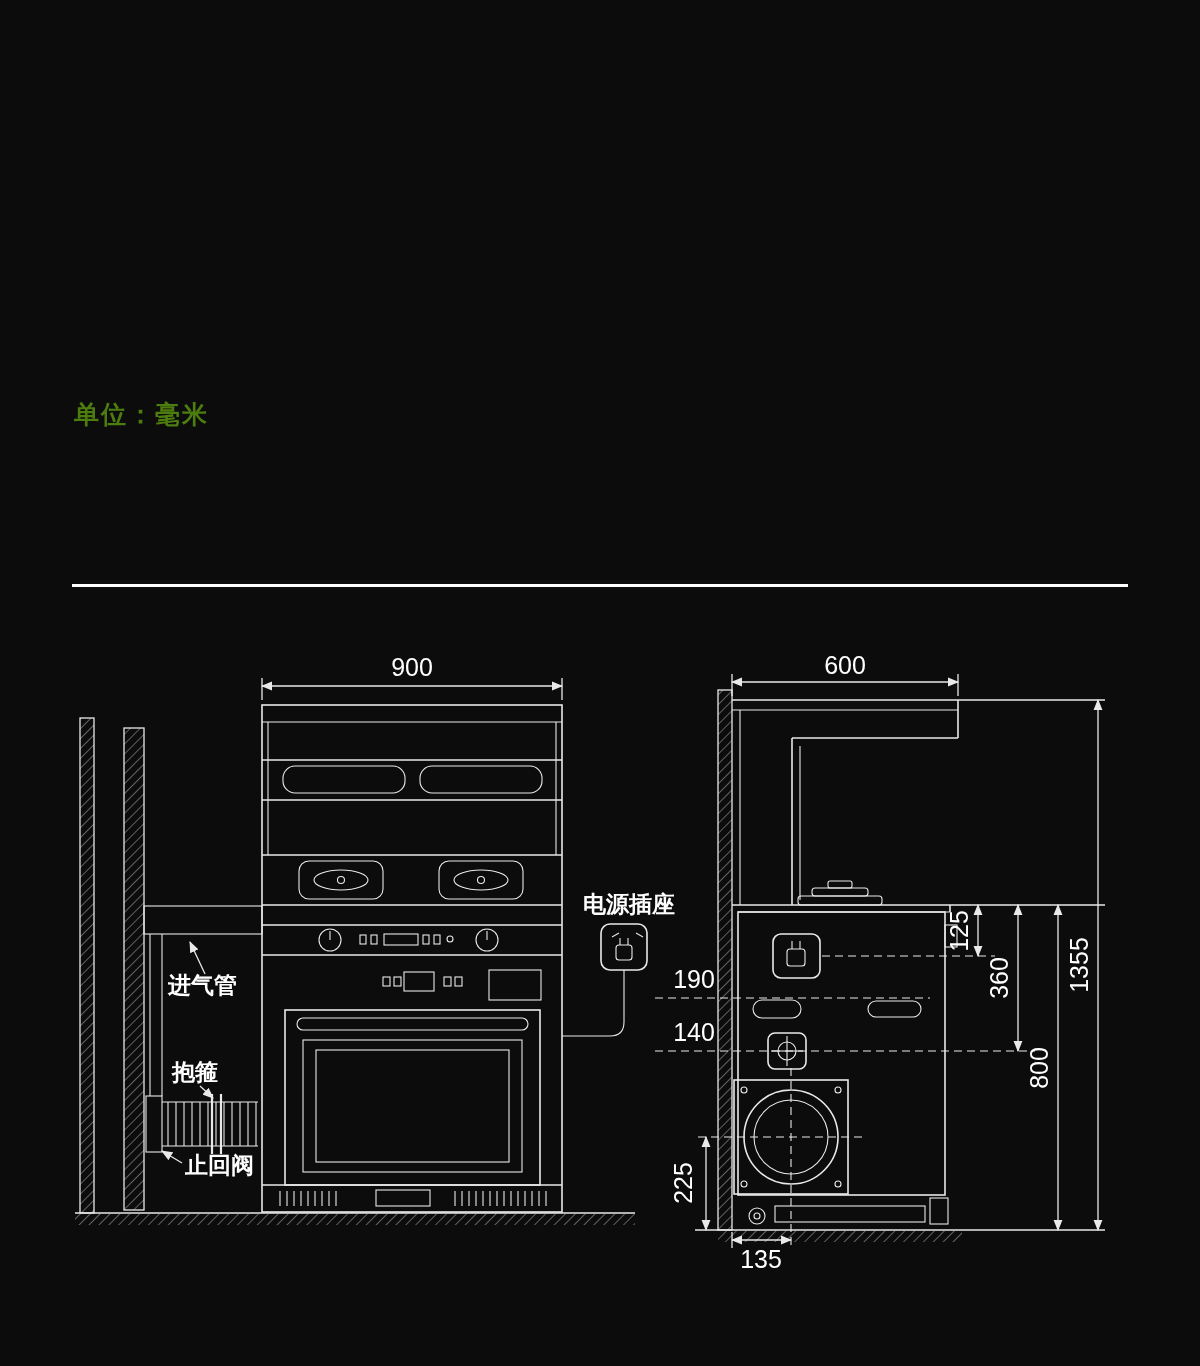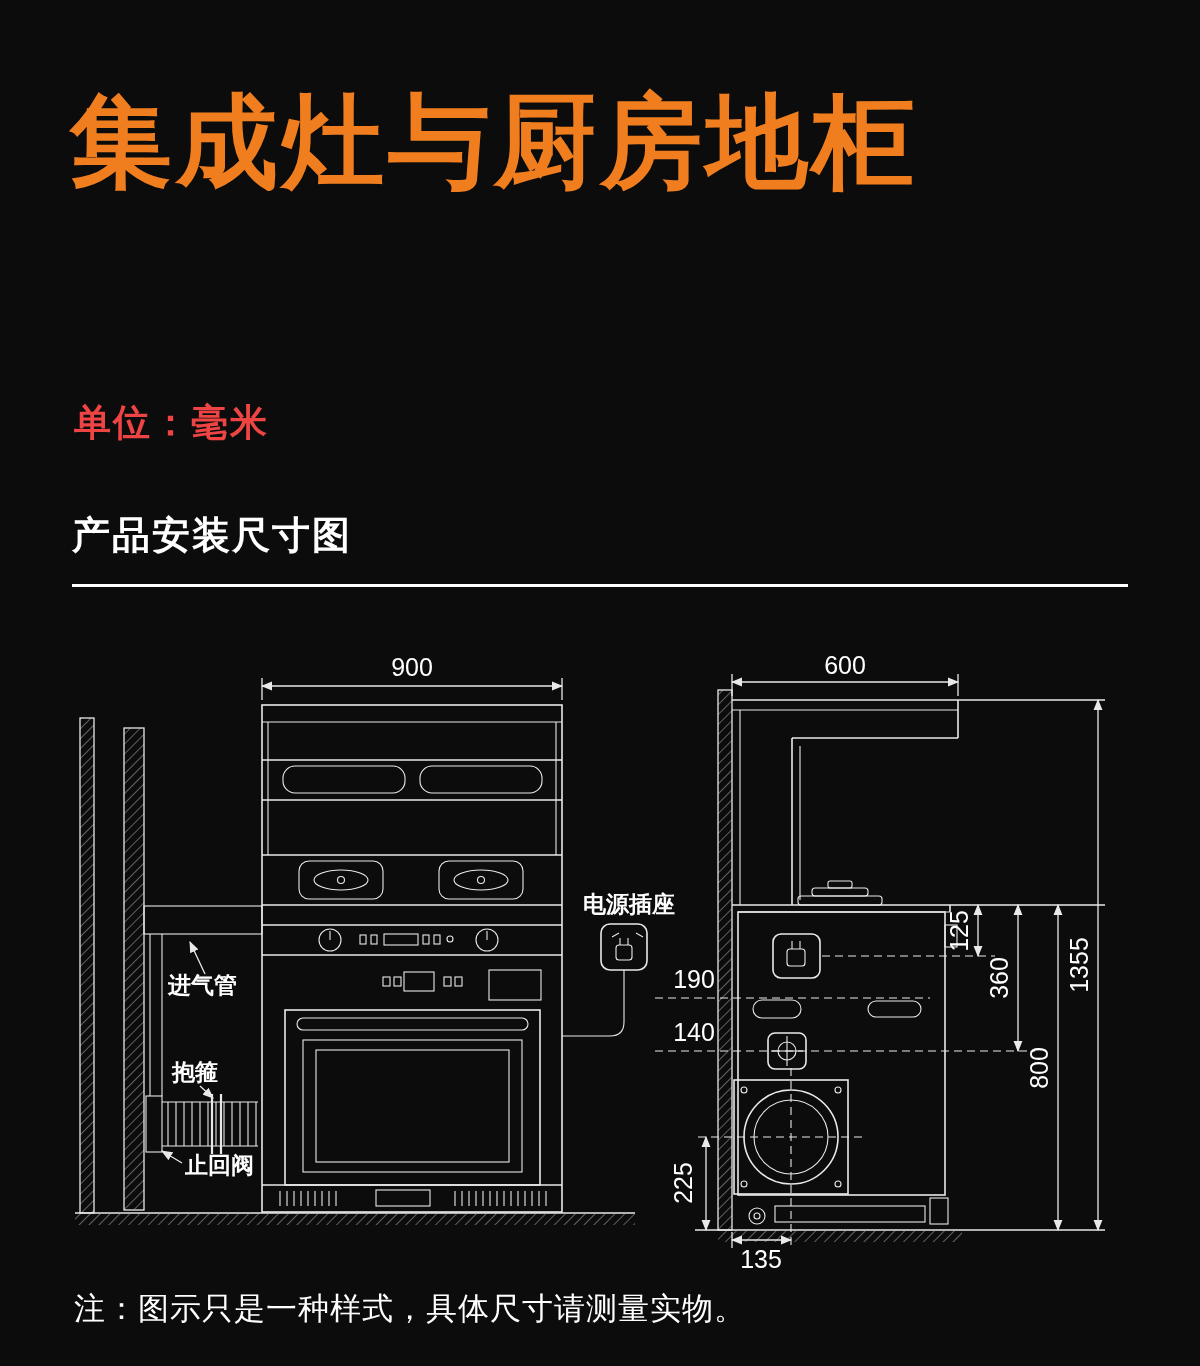--- a/index.html
+++ b/index.html
@@ -1,43 +1,41 @@
 <!DOCTYPE html>
 <html><head>
 <meta charset="utf-8">
 <style>
   html,body{margin:0;padding:0;background:#0c0c0c;}
   body{width:1200px;height:1366px;font-family:"Liberation Sans","DejaVu Sans",sans-serif;}
   .page{position:relative;width:1200px;height:1366px;background:#0c0c0c;overflow:hidden;}
   .title{position:absolute;left:70px;top:72px;color:#f07e1f;font-size:102px;font-weight:900;line-height:1.38;letter-spacing:4px;}
-  .unit{position:absolute;left:74px;top:398px;color:#ef4444;font-size:37px;font-weight:700;letter-spacing:2px;}
+  .unit{position:absolute;left:74px;top:398px;color:#4d7c0f;font-size:25px;font-weight:700;letter-spacing:2px;}
   .section{position:absolute;left:72px;top:510px;color:#ffffff;font-size:38px;font-weight:700;letter-spacing:2px;}
   .rule{position:absolute;left:72px;top:584px;width:1056px;height:0;border-top:3px solid #ffffff;}
   .note{position:absolute;left:74px;top:1288px;color:#ffffff;font-size:31px;letter-spacing:1px;}
   svg.drawing{position:absolute;left:0;top:650px;}
   .ln{fill:none;stroke:#e9e9e9;stroke-width:1.6;}
   .tn{stroke-width:1.1;}
   .dsh{stroke-dasharray:8 5;stroke-width:1.1;}
   .dimln{fill:none;stroke:#e9e9e9;stroke-width:1.3;}
   .dimtxt{fill:#ffffff;font-family:"Liberation Sans","DejaVu Sans",sans-serif;font-size:25px;}
   .lbl{fill:#ffffff;font-family:"Liberation Sans","DejaVu Sans",sans-serif;font-size:23px;font-weight:bold;}
   .wallfill{fill:url(#hatch);stroke:#e9e9e9;stroke-width:1.3;}
   .gndfill{fill:url(#hatch);stroke:none;}
 </style>
 </head>
 <body>
 
 <div class="page">
 
   <div class="title">
-    <div>集成灶与厨房地柜</div>
   </div>
 
   <div class="unit">单位：毫米</div>
-  <div class="section">产品安装尺寸图</div>
   <div class="rule"></div>
 
   <svg class="drawing" width="1200" height="630" viewBox="0 0 1200 630">
     <defs>
       <marker id="arr" viewBox="0 0 10 8" markerWidth="9" markerHeight="7" refX="9" refY="4" orient="auto-start-reverse">
         <path d="M0 0L10 4L0 8Z" fill="#e9e9e9"></path>
       </marker>
       <pattern id="hatch" width="7" height="7" patternUnits="userSpaceOnUse" patternTransform="rotate(45)">
         <line x1="0" y1="0" x2="0" y2="7" stroke="#8f8f8f" stroke-width="1.3"></line>
       </pattern>
@@ -263,14 +261,13 @@
       </g>
 
       <g>
         <line class="dimln" x1="732" y1="582" x2="732" y2="598"></line>
         <line class="dimln" x1="732" y1="590" x2="791" y2="590" marker-start="url(#arr)" marker-end="url(#arr)"></line>
         <text class="dimtxt" x="761" y="618" text-anchor="middle">135</text>
       </g>
     </g>
   </svg>
 
-  <div class="note">注：图示只是一种样式，具体尺寸请测量实物。</div>
 </div>
 
 </body></html>

